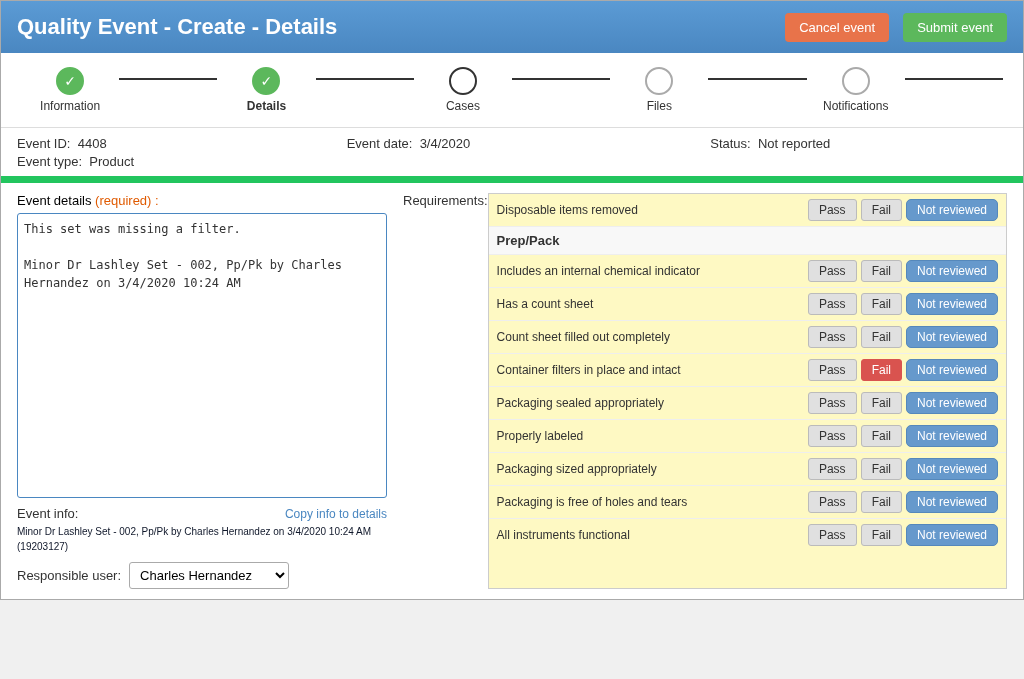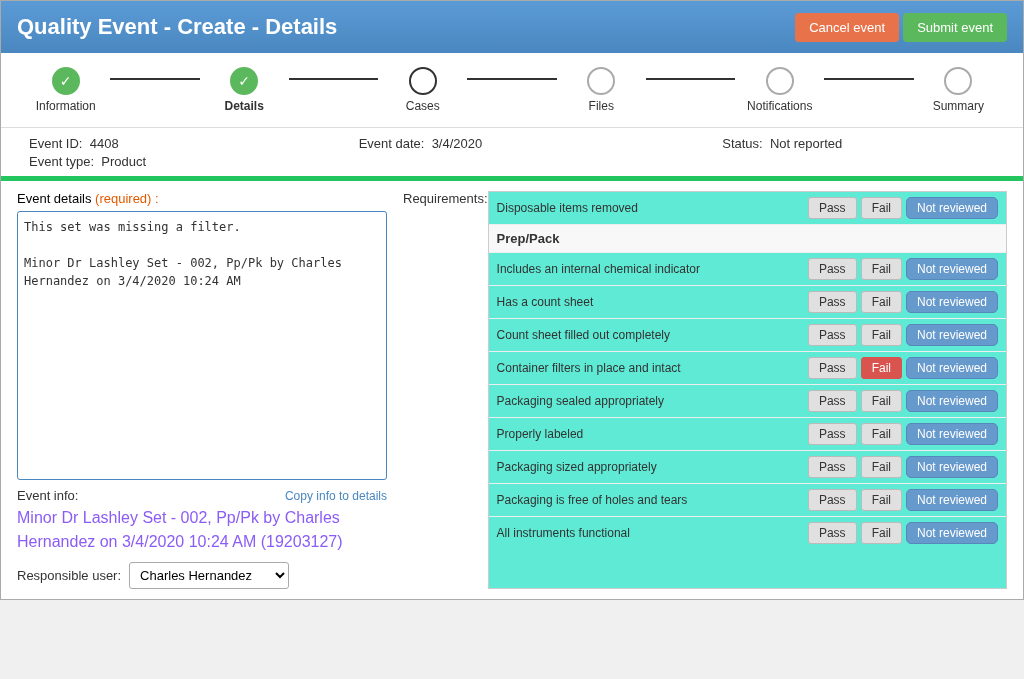--- a/index.html
+++ b/index.html
@@ -25,21 +25,21 @@
     }
     
     .header-title {
       color: white;
       font-size: 22px;
       font-weight: bold;
     }
     
     .header-buttons {
       display: flex;
-      gap: 4px;
+      gap: 14px;
       padding-left: 40px;
     }
     
     .btn-cancel-event {
       background: #e8734a;
       color: white;
       border: none;
       padding: 7px 14px;
       border-radius: 4px;
       font-size: 13px;
@@ -116,22 +116,22 @@
     
     .step-connector {
       flex: 1;
       height: 2px;
       background: #333;
       margin-bottom: 22px;
       max-width: 120px;
     }
     
     .event-meta {
-      padding: 8px 16px 4px 28px;
-      border-bottom: 5px solid #22c55e;
+      padding: 8px 16px 4px 16px;
+      border-bottom: 7px solid #22c55e;
     }
     
     .event-meta-row {
       display: flex;
       gap: 40px;
       margin-bottom: 3px;
     }
     
     .meta-item {
       font-size: 13px;
@@ -196,22 +196,22 @@
     }
     
     .copy-info-link {
       font-size: 12px;
       color: #4a87c1;
       cursor: pointer;
       text-decoration: none;
     }
     
     .event-info-text {
-      font-size: 16px;
-      color: #8b5cf6;
+      font-size: 10px;
+      color: #0f172a;
       line-height: 1.5;
     }
     
     .responsible-user-row {
       display: flex;
       align-items: center;
       gap: 8px;
       margin-top: 8px;
     }
     
@@ -241,21 +241,21 @@
       font-size: 13px;
       font-weight: normal;
       margin-bottom: 6px;
       color: #333;
     }
     
     .requirements-table {
       border: 1px solid #ccc;
       flex: 1;
       overflow-y: auto;
-      background: #5eead4;
+      background: #fef9c3;
     }
     
     .req-row {
       display: flex;
       align-items: center;
       padding: 5px 8px;
       border-bottom: 1px solid #eee;
     }
     
     .req-row:last-child {
@@ -388,24 +388,20 @@
       <div class="step-item">
         <div class="step-circle"></div>
         <div class="step-label">Files</div>
       </div>
       <div class="step-connector"></div>
       <div class="step-item">
         <div class="step-circle"></div>
         <div class="step-label">Notifications</div>
       </div>
       <div class="step-connector"></div>
-      <div class="step-item">
-        <div class="step-circle"></div>
-        <div class="step-label">Summary</div>
-      </div>
     </div>
   </div>
 
   <div class="event-meta">
     <div class="event-meta-row">
       <span class="meta-item">
         <span class="meta-label">Event ID:</span>
         &nbsp;<span>4408</span>
       </span>
       <span class="meta-item" style="margin-left:200px;">

